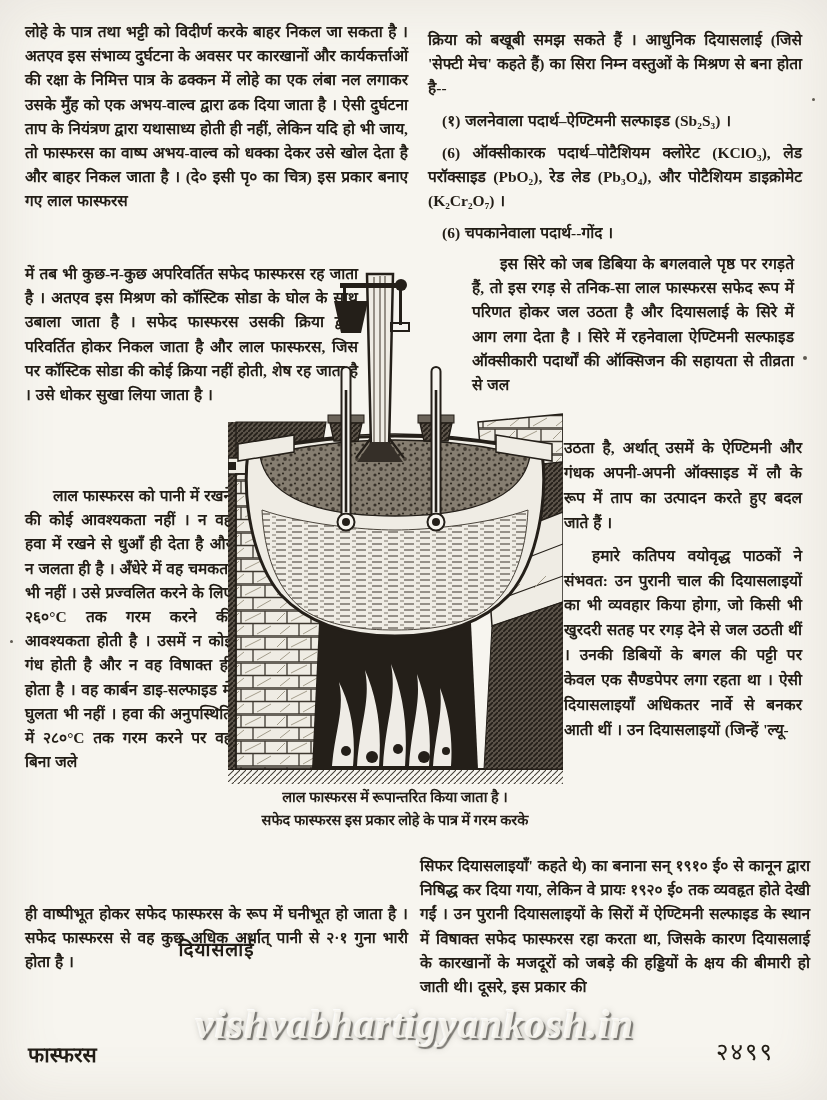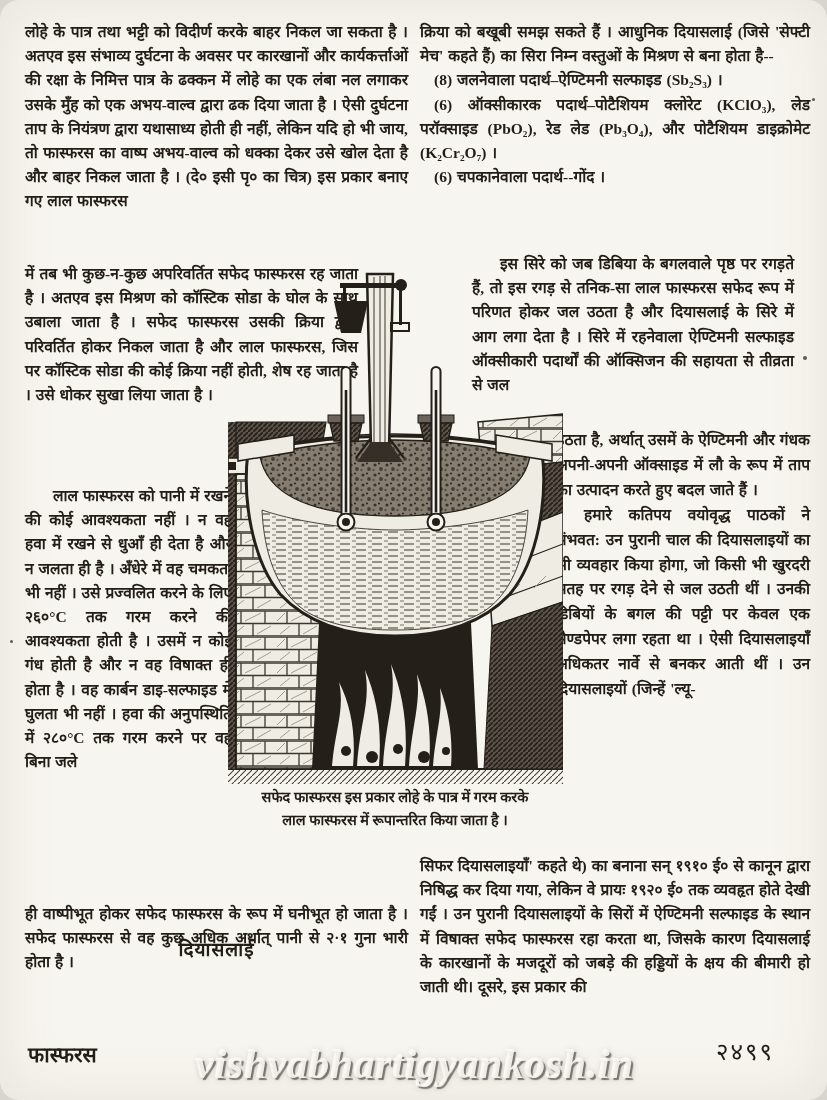--- a/index.html
+++ b/index.html
@@ -5,31 +5,30 @@
   html,body{margin:0;padding:0;background:#d8d5cd;}
   .page{
     position:relative;
     width:827px;height:1100px;
     margin:0 auto;
     background:#f7f5ef;
     font-family:"Liberation Serif","DejaVu Serif",serif;
     color:#221d16;
     overflow:hidden;
     box-shadow:inset 0 0 60px rgba(120,110,90,.12);
-    border-radius:19px;
   }
   .blk{
     position:absolute;
     text-align:justify;
     font-weight:bold;
     font-size:15.5px;
     line-height:24.2px;
     word-spacing:1px;
   }
-  .blk p{margin:0;text-align:justify;}
+  .blk p{margin:8px;text-align:justify;}
   .indent{text-indent:28px;}
   .item{text-indent:14px;margin:0;}
   .heading{
     position:absolute;
     font-weight:bold;
     font-size:19px;
     text-align:center;
     letter-spacing:1px;
   }
   .caption{
@@ -50,21 +49,20 @@
   .watermark{
     position:absolute;left:150px;top:1000px;width:530px;
     text-align:center;
     font-style:italic;
     font-weight:bold;
     font-size:41px;
     letter-spacing:1px;
     color:rgba(247,245,239,.92);
     text-shadow:2px 2px 1px rgba(95,92,86,.8),-1px -1px 1px rgba(255,255,255,.9),1px 1px 6px rgba(90,88,82,.35);
     pointer-events:none;
-    margin-top:40px;
   }
   .figure{
     position:absolute;left:228px;top:272px;width:335px;height:515px;
   }
   .speck{position:absolute;background:#5f5a52;border-radius:50%;}
 </style>
 </head>
 <body>
 
 <div class="page">
@@ -75,21 +73,21 @@
 
   <div class="blk indent" style="left:25px;top:484px;width:207px;">लाल फास्फरस को पानी में रखने की कोई आवश्यकता नहीं । न वह हवा में रखने से धुआँ ही देता है और न जलता ही है । अँधेरे में वह चमकता भी नहीं । उसे प्रज्वलित करने के लिए २६०°C तक गरम करने की आवश्यकता होती है । उसमें न कोई गंध होती है और न वह विषाक्त ही होता है । वह कार्बन डाइ-सल्फाइड में घुलता भी नहीं । हवा की अनुपस्थिति में २८०°C तक गरम करने पर वह बिना जले</div>
 
   <div class="blk" style="left:25px;top:854px;width:383px;margin-top:48px;">ही वाष्पीभूत होकर सफेद फास्फरस के रूप में घनीभूत हो जाता है । सफेद फास्फरस से वह कुछ अधिक अर्थात् पानी से २·१ गुना भारी होता है ।</div>
 
   <div class="heading" style="left:25px;top:936px;width:383px;">दियासलाई</div>
 
 
   <div class="blk" style="left:420px;top:20px;width:390px;">
     <p>क्रिया को बखूबी समझ सकते हैं । आधुनिक दियासलाई (जिसे 'सेफ्टी मेच' कहते हैं) का सिरा निम्न वस्तुओं के मिश्रण से बना होता है--</p>
-    <p class="item">(8) जलनेवाला पदार्थ–ऐण्टिमनी सल्फाइड (Sb₂S₃) ।</p>
+    <p class="item">(१) जलनेवाला पदार्थ–ऐण्टिमनी सल्फाइड (Sb₂S₃) ।</p>
     <p class="item">(6) ऑक्सीकारक पदार्थ–पोटैशियम क्लोरेट (KClO₃), लेड परॉक्साइड (PbO₂), रेड लेड (Pb₃O₄), और पोटैशियम डाइक्रोमेट (K₂Cr₂O₇) ।</p>
     <p class="item">(6) चपकानेवाला पदार्थ--गोंद ।</p>
   </div>
 
   <div class="blk indent" style="left:472px;top:252px;width:322px;">इस सिरे को जब डिबिया के बगलवाले पृष्ठ पर रगड़ते हैं, तो इस रगड़ से तनिक-सा लाल फास्फरस सफेद रूप में परिणत होकर जल उठता है और दियासलाई के सिरे में आग लगा देता है । सिरे में रहनेवाला ऐण्टिमनी सल्फाइड ऑक्सीकारी पदार्थों की ऑक्सिजन की सहायता से तीव्रता से जल</div>
 
   <div class="blk" style="left:556px;top:428px;width:254px;line-height:24.9px;">
     <p>उठता है, अर्थात् उसमें के ऐण्टिमनी और गंधक अपनी-अपनी ऑक्साइड में लौ के रूप में ताप का उत्पादन करते हुए बदल जाते हैं ।</p>
     <p class="indent">हमारे कतिपय वयोवृद्ध पाठकों ने संभवत: उन पुरानी चाल की दियासलाइयों का भी व्यवहार किया होगा, जो किसी भी खुरदरी सतह पर रगड़ देने से जल उठती थीं । उनकी डिबियों के बगल की पट्टी पर केवल एक सैण्डपेपर लगा रहता था । ऐसी दियासलाइयाँ अधिकतर नार्वे से बनकर आती थीं । उन दियासलाइयों (जिन्हें 'ल्यू-</p>
   </div>
@@ -199,22 +197,22 @@
         <polygon points="192,151 224,151 220,169 196,169" fill="url(#hatchDark)" stroke="#241f19" stroke-width="1.4"></polygon>
         <rect x="203.5" y="95" width="9" height="158" rx="4.5" fill="#f7f5ef" stroke="#241f19" stroke-width="2"></rect>
         <line x1="208" y1="118" x2="208" y2="240" stroke="#241f19" stroke-width="2.6"></line>
         <circle cx="208" cy="250" r="8.5" fill="#f7f5ef" stroke="#241f19" stroke-width="2"></circle>
         <circle cx="208" cy="250" r="4" fill="#241f19"></circle>
       </g>
     </svg>
   </div>
 
   <div class="caption" style="left:232px;top:786px;width:326px;">
+    <div>लाल फास्फरस में रूपान्तरित किया जाता है ।</div>
     <div>सफेद फास्फरस इस प्रकार लोहे के पात्र में गरम करके</div>
-    <div>लाल फास्फरस में रूपान्तरित किया जाता है ।</div>
   </div>
 
   <div class="watermark">vishvabhartigyankosh.in</div>
   <div class="footer-title">फास्फरस</div>
   <div class="page-number">२४९९</div>
 
   <div class="speck" style="left:803px;top:356px;width:4px;height:4px;"></div>
   <div class="speck" style="left:812px;top:98px;width:3px;height:3px;"></div>
   <div class="speck" style="left:10px;top:640px;width:3px;height:3px;"></div>
 

